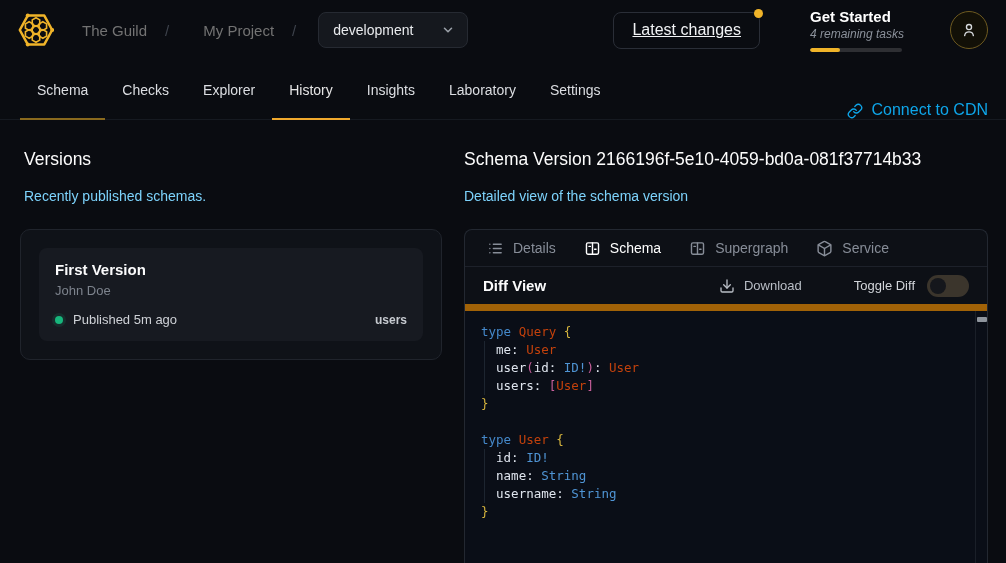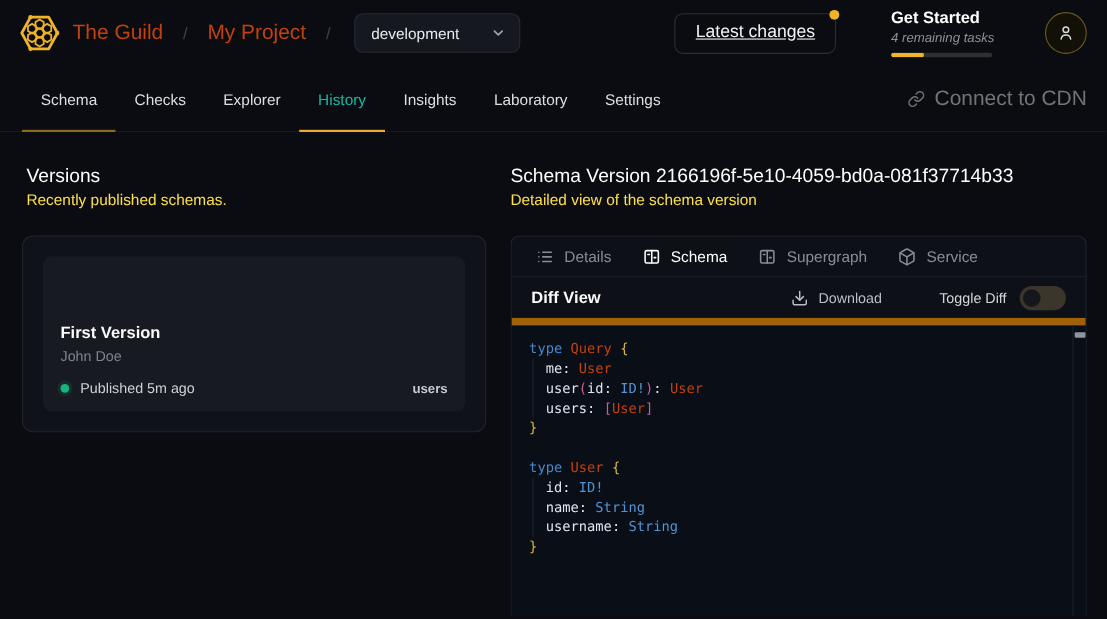--- a/index.html
+++ b/index.html
@@ -9,21 +9,21 @@
     color:#f2f3f5;
     font-family:"Liberation Sans","DejaVu Sans",sans-serif;
     font-size:14px;
   }
   svg { display:block; }
 
   
   header { height:60px; display:flex; align-items:center; padding:0 18px; }
   .logo { width:36px; height:36px; margin-right:12px; cursor:pointer; background:none; border:none; }
   .crumbs { display:flex; align-items:center; gap:18px; }
-  .crumb { color:#c2410c; font-size:19px; font-weight:500; text-decoration:none; cursor:pointer; }
+  .crumb { color:#737373; font-size:15px; font-weight:500; text-decoration:none; cursor:pointer;margin-left:16px; }
   .sep { color:#3e434c; font-size:15px; }
   .target-dd {
     margin-left:4px; display:flex; align-items:center; gap:28px;
     background:#15181e; border:1px solid #262a32; border-radius:8px;
     color:#e9ebee; font-size:14px; padding:9px 12px 9px 14px; cursor:pointer;
     font-family:inherit;
   }
   .spacer { flex:1; }
   .latest-btn {
     position:relative; background:transparent; border:1px solid #2a2e37; border-radius:8px;
@@ -44,38 +44,38 @@
   }
 
   
   .mainnav { height:60px; display:flex; align-items:stretch; padding:0 18px 0 20px; border-bottom:1px solid #161a21; }
   .nav-tab {
     position:relative; display:flex; align-items:center; padding:0 17px;
     color:#dcdee2; font-size:14px; font-weight:500; text-decoration:none; cursor:pointer;
   }
   .nav-tab::after { content:""; position:absolute; left:0; right:0; bottom:-1px; height:2px; background:transparent; }
   .nav-tab.dim::after { background:#8a6a1e; }
-  .nav-tab.active { color:#14b8a6; }
+  .nav-tab.active { color:#e5e5e5; }
   .nav-tab.active::after { background:#f0a92d; }
   .cdn-link {
-    margin-left:auto; display:flex; align-items:center; gap:9px;
-    color:#737373; font-size:19px; font-weight:500; text-decoration:none; cursor:pointer;
+    margin-left:auto; display:flex; align-items:flex-end; gap:9px;
+    color:#0ea5e9; font-size:16px; font-weight:500; text-decoration:none; cursor:pointer;
   }
 
   
   main { display:grid; grid-template-columns:464px minmax(0,1fr); height:443px; }
   .left-panel { padding:28px 22px 0 24px; }
   .right-panel { padding:28px 18px 0 0; display:flex; flex-direction:column; }
   .panel-title { font-size:17.5px; font-weight:400; color:#fdfdfd; line-height:22px; }
-  .panel-sub { margin-top:2px; font-size:14px; color:#fde047; line-height:18px; }
+  .panel-sub { margin-top:17px; font-size:14px; color:#7dd3fc; line-height:18px; }
 
   
   .vcard { margin-top:24px; margin-left:-4px; border:1px solid #20242c; background:#0f1218; border-radius:10px; padding:18px; }
   .vitem { background:#171a21; border-radius:8px; padding:12px 16px 14px; cursor:pointer; }
-  .vname { font-size:15px; font-weight:700; color:#fbfbfc; line-height:19px;margin-top:48px; }
+  .vname { font-size:15px; font-weight:700; color:#fbfbfc; line-height:19px; }
   .vauthor { margin-top:3px; font-size:13px; color:#7d838d; line-height:17px; }
   .vmeta { margin-top:13px; display:flex; align-items:center; }
   .gdot { width:8px; height:8px; border-radius:50%; background:#17b67c; box-shadow:0 0 0 3px rgba(23,182,124,.12); margin-right:10px; }
   .vstatus { font-size:13px; color:#ced1d6; }
   .vservice { margin-left:auto; font-size:12px; font-weight:700; color:#c6cad0; }
 
   
   .detail-box {
     margin-top:24px; border:1px solid #232831; border-bottom:none;
     border-radius:8px 8px 0 0; background:#0d1016; height:346px;

